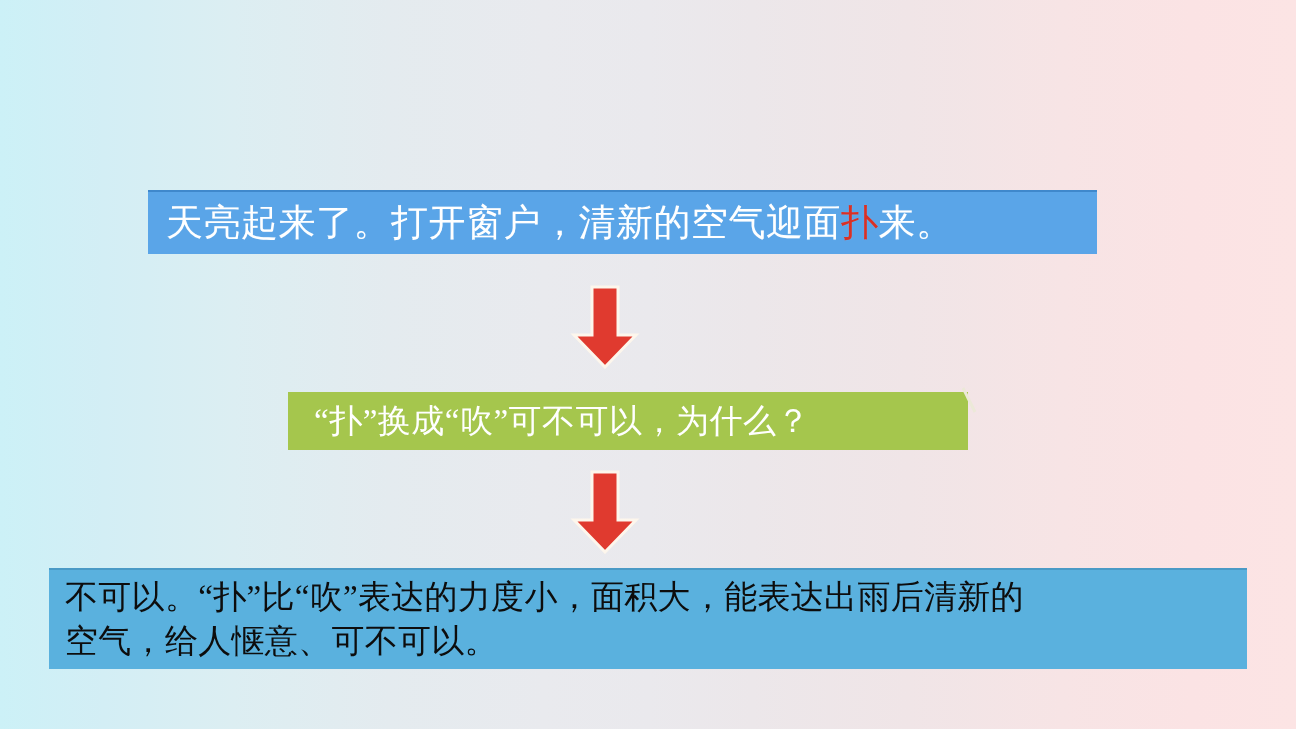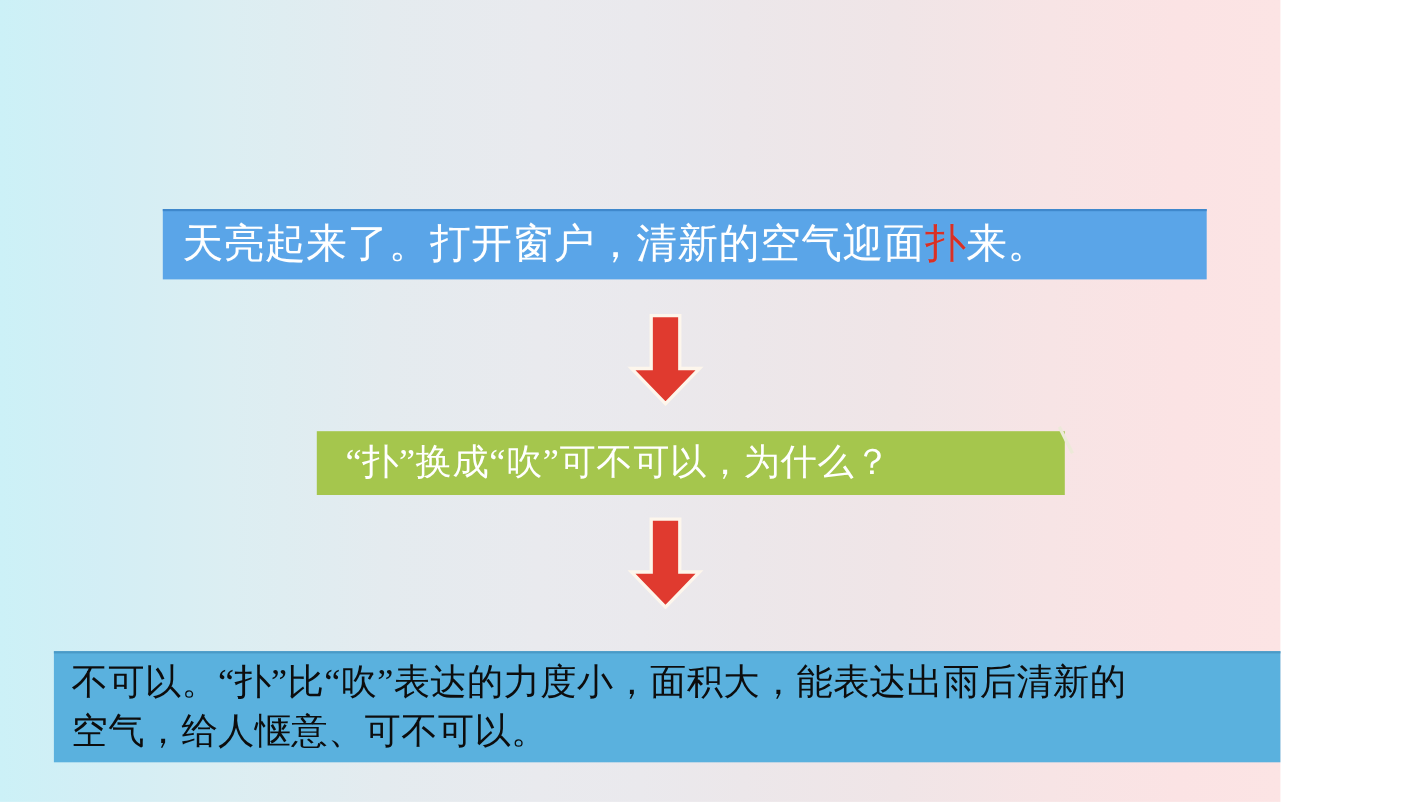--- a/index.html
+++ b/index.html
@@ -8,21 +8,21 @@
   }
   body {
     width: 1296px;
     height: 729px;
     overflow: hidden;
     font-family: "Liberation Serif", "DejaVu Serif", serif;
   }
 
   #slide {
     position: relative;
-    width: 1164px;
+    width: 1296px;
     height: 729px;
     background: linear-gradient(to right,
         #ccf1f7 0%,
         #d3eef5 8%,
         #dceef2 18%,
         #e4ebef 30%,
         #e9eaee 42%,
         #eae9ed 50%,
         #ece7ea 58%,
         #f0e5e7 70%,
@@ -87,21 +87,21 @@
     left: 962px;
     top: 386px;
     width: 22px;
     height: 30px;
     pointer-events: none;
   }
 
   
   #box-answer {
     left: 49px;
-    top: 592px;
+    top: 568px;
     width: 1198px;
     height: 101px;
     background: #5ab1de;
     border-top: 2px solid #4a9ac6;
     padding: 6px 14px 6px 16px;
     align-items: flex-start;
     flex-direction: column;
     justify-content: center;
   }
   #box-answer .line {

